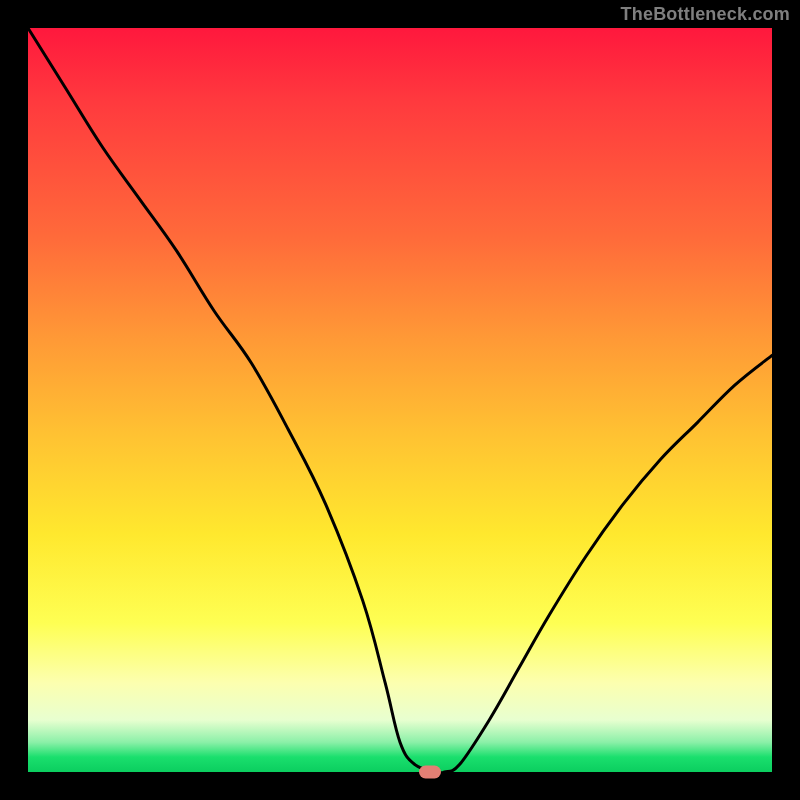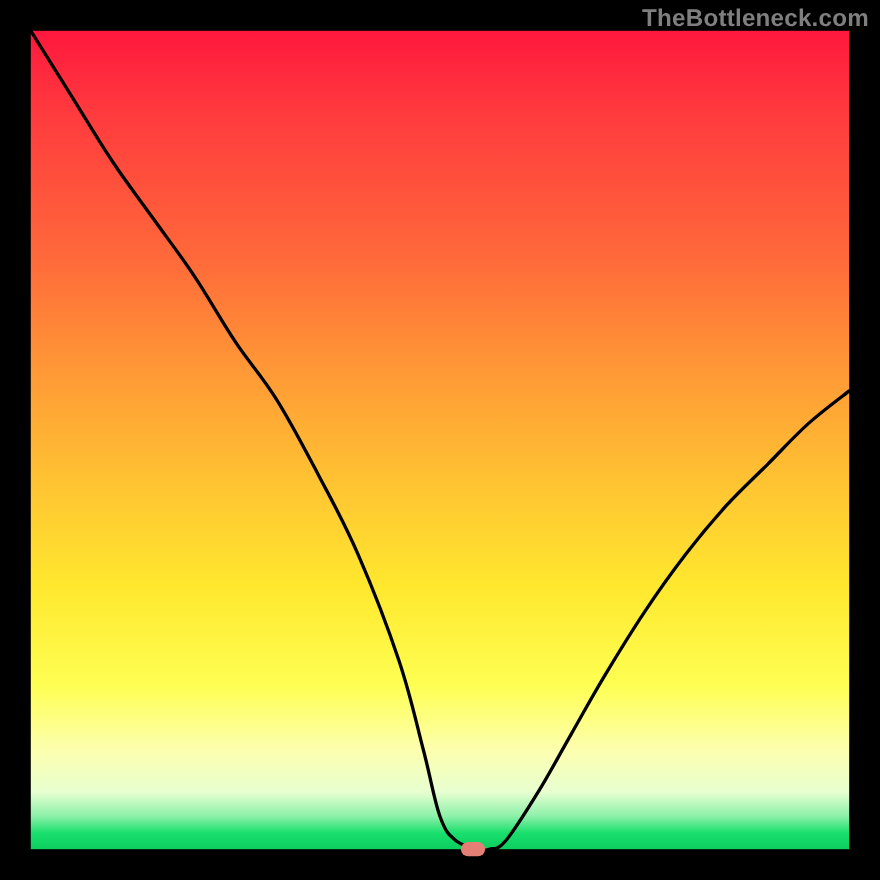--- a/index.html
+++ b/index.html
@@ -39,21 +39,21 @@
       #8bf0a8 96%,
       #1adf6d 98%,
       #0bce5f 100%
     );
   }
   .watermark {
     position: absolute;
     top: 4px;
     right: 10px;
     font-family: Arial, Helvetica, sans-serif;
-    font-size: 22px;
+    font-size: 18px;
     font-weight: 600;
     color: #7f7f7f;
     letter-spacing: 0.2px;
     user-select: none;
   }
   svg.curve {
     position: absolute;
     left: 0;
     top: 0;
     width: 744px;

